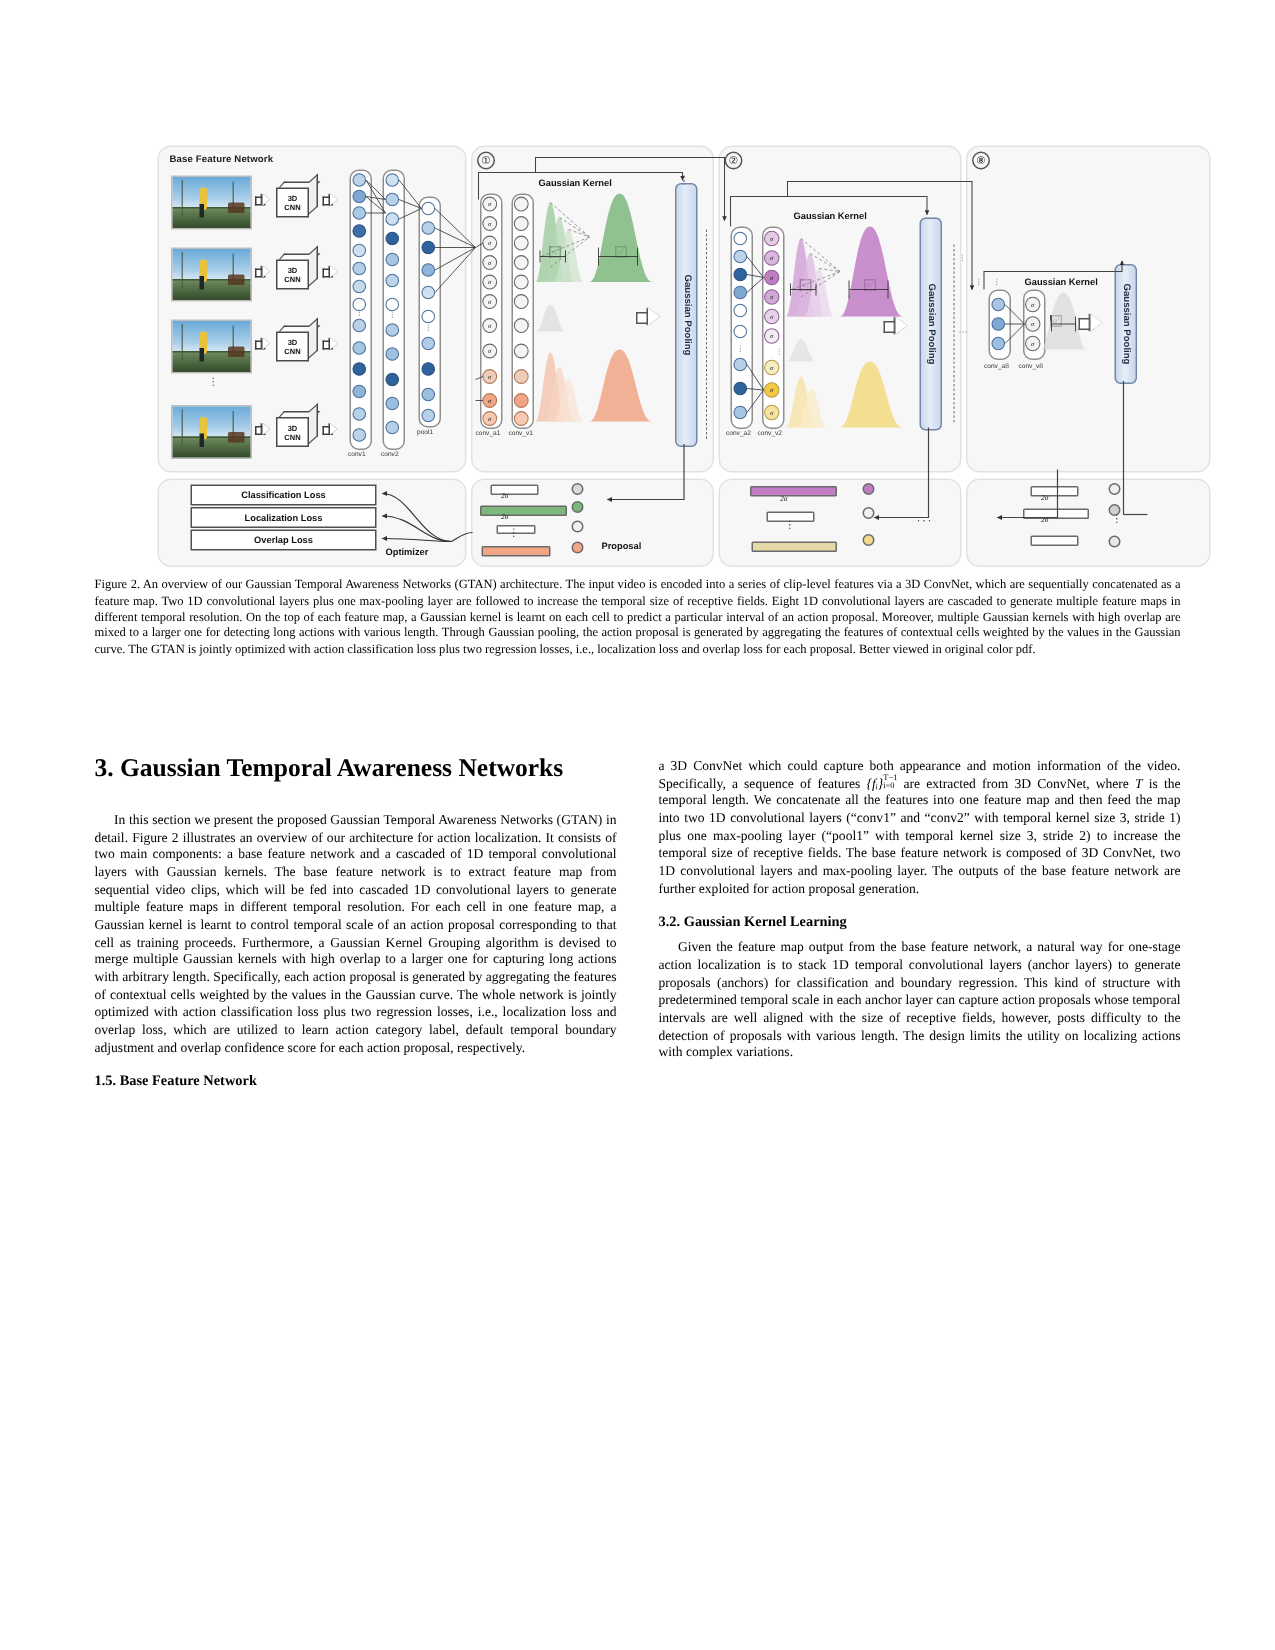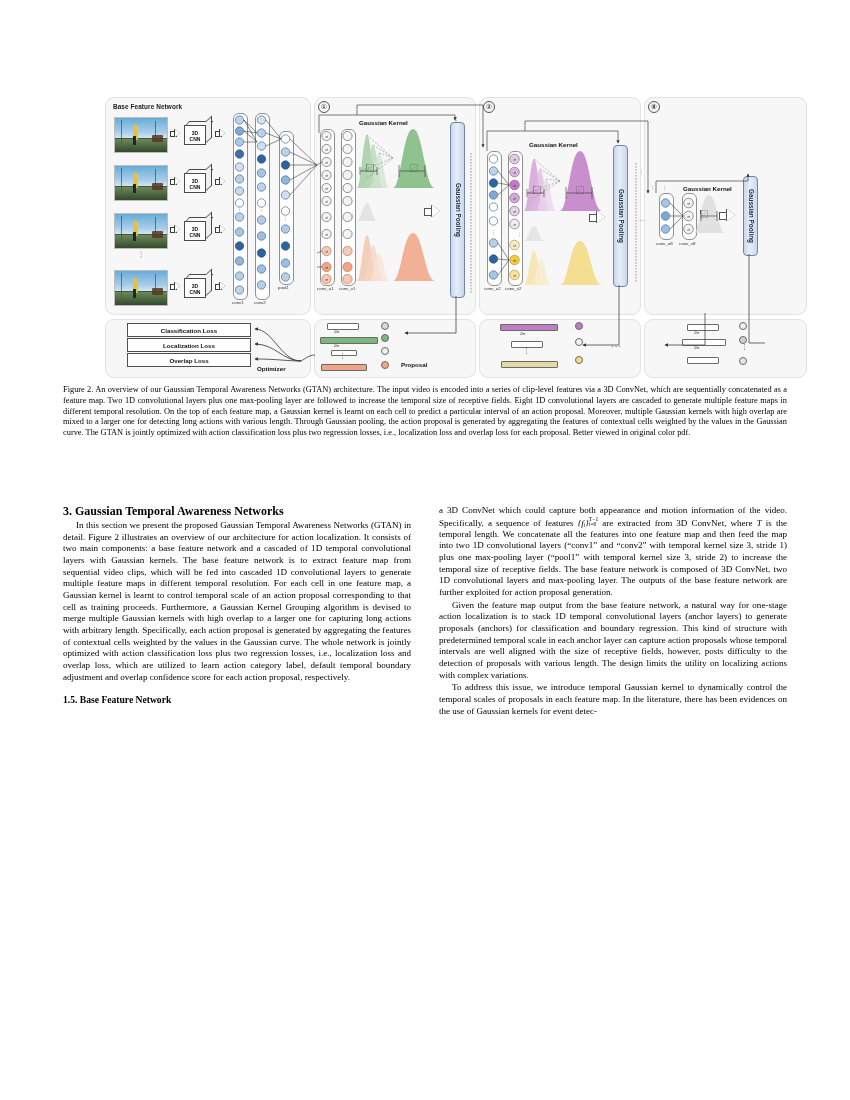--- a/index.html
+++ b/index.html
@@ -83,21 +83,21 @@
 
   svg.ov{position:absolute;left:0;top:0;width:700px;height:285px;overflow:visible;pointer-events:none;}
 
   
   .caption{position:absolute;left:63px;top:385px;width:724px;
      font-size:8.35px;line-height:10.75px;text-align:justify;color:#000;}
 
   .col-left{position:absolute;left:63px;top:505px;width:348px;}
   .col-right{position:absolute;left:439px;top:505px;width:348px;}
 
-  h2.sec{font-size:12px;font-weight:bold;margin:0 0 2px 0;line-height:13px;
+  h2.sec{font-size:17px;font-weight:bold;margin:0 0 23px 0;line-height:13px;
      font-family:"Liberation Serif",serif;}
   h3.sub{font-size:9.6px;font-weight:bold;margin:11px 0 6px 0;line-height:11px;
      font-family:"Liberation Serif",serif;}
   p.body{font-size:9.05px;line-height:11.65px;text-align:justify;margin:0 0 0 0;text-indent:13px;}
   p.body + p.body{margin-top:1px;}
   .ital{font-style:italic;}
   .frac{display:inline-block;vertical-align:-0.15em;font-size:.62em;line-height:.95em;text-align:left;}
 </style>
 </head>
 <body>
@@ -622,17 +622,17 @@
   <div class="caption">Figure 2. An overview of our Gaussian Temporal Awareness Networks (GTAN) architecture. The input video is encoded into a series of clip-level features via a 3D ConvNet, which are sequentially concatenated as a feature map. Two 1D convolutional layers plus one max-pooling layer are followed to increase the temporal size of receptive fields. Eight 1D convolutional layers are cascaded to generate multiple feature maps in different temporal resolution. On the top of each feature map, a Gaussian kernel is learnt on each cell to predict a particular interval of an action proposal. Moreover, multiple Gaussian kernels with high overlap are mixed to a larger one for detecting long actions with various length. Through Gaussian pooling, the action proposal is generated by aggregating the features of contextual cells weighted by the values in the Gaussian curve. The GTAN is jointly optimized with action classification loss plus two regression losses, i.e., localization loss and overlap loss for each proposal. Better viewed in original color pdf.</div>
 
   <div class="col-left">
     <h2 class="sec">3. Gaussian Temporal Awareness Networks</h2>
     <p class="body">In this section we present the proposed Gaussian Temporal Awareness Networks (GTAN) in detail. Figure 2 illustrates an overview of our architecture for action localization. It consists of two main components: a base feature network and a cascaded of 1D temporal convolutional layers with Gaussian kernels. The base feature network is to extract feature map from sequential video clips, which will be fed into cascaded 1D convolutional layers to generate multiple feature maps in different temporal resolution. For each cell in one feature map, a Gaussian kernel is learnt to control temporal scale of an action proposal corresponding to that cell as training proceeds. Furthermore, a Gaussian Kernel Grouping algorithm is devised to merge multiple Gaussian kernels with high overlap to a larger one for capturing long actions with arbitrary length. Specifically, each action proposal is generated by aggregating the features of contextual cells weighted by the values in the Gaussian curve. The whole network is jointly optimized with action classification loss plus two regression losses, i.e., localization loss and overlap loss, which are utilized to learn action category label, default temporal boundary adjustment and overlap confidence score for each action proposal, respectively.</p>
     <h3 class="sub">1.5. Base Feature Network</h3>
   </div>
 
   <div class="col-right">
     <p class="body" style="text-indent:0;"><span>a 3D ConvNet which could capture both appearance and motion information of the video. Specifically, a sequence of features </span><span class="ital">{fᵢ}</span><span class="frac"><span>T−1</span><br><span>i=0</span></span><span> are extracted from 3D ConvNet, where </span><span class="ital">T</span><span> is the temporal length. We concatenate all the features into one feature map and then feed the map into two 1D convolutional layers (“conv1” and “conv2” with temporal kernel size 3, stride 1) plus one max-pooling layer (“pool1” with temporal kernel size 3, stride 2) to increase the temporal size of receptive fields. The base feature network is composed of 3D ConvNet, two 1D convolutional layers and max-pooling layer. The outputs of the base feature network are further exploited for action proposal generation.</span></p>
+    <h3 class="sub">3.2. Gaussian Kernel Learning</h3>
     <p class="body">Given the feature map output from the base feature network, a natural way for one-stage action localization is to stack 1D temporal convolutional layers (anchor layers) to generate proposals (anchors) for classification and boundary regression. This kind of structure with predetermined temporal scale in each anchor layer can capture action proposals whose temporal intervals are well aligned with the size of receptive fields, however, posts difficulty to the detection of proposals with various length. The design limits the utility on localizing actions with complex variations.</p>
-    <p class="body">To address this issue, we introduce temporal Gaussian kernel to dynamically control the temporal scales of proposals in each feature map. In the literature, there has been evidences on the use of Gaussian kernels for event detec-</p>
   </div>
 
 </div>
 
 </body></html>

